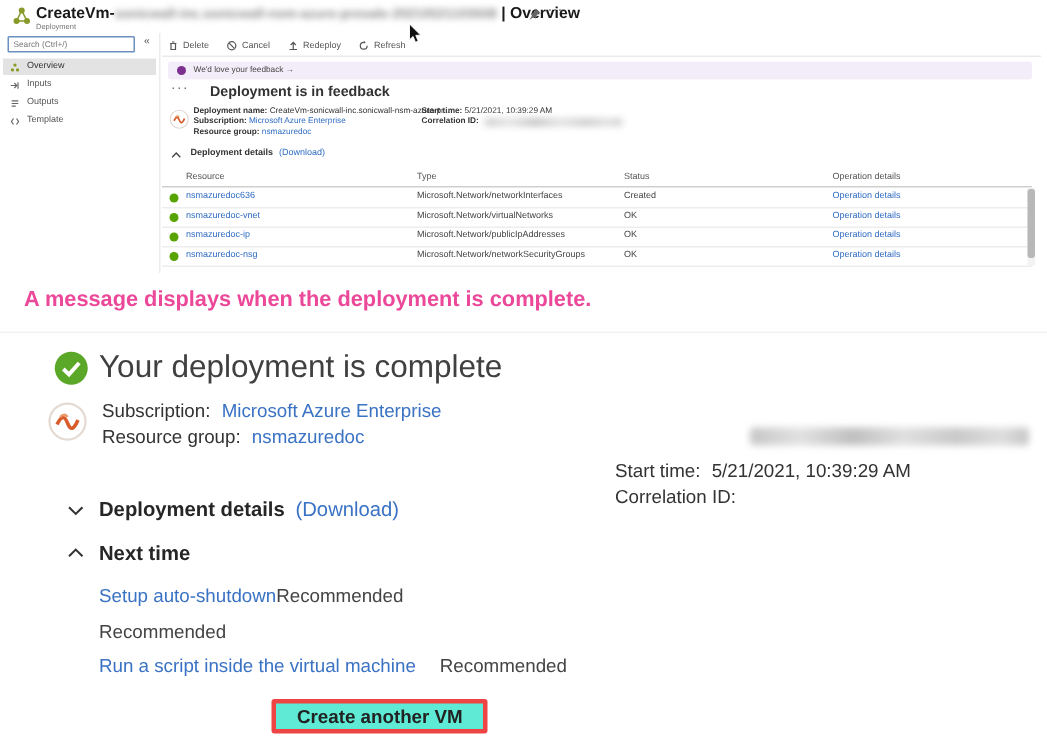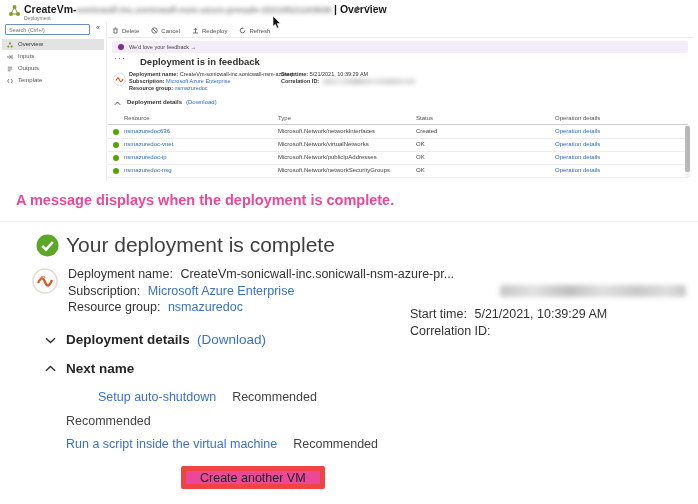--- a/index.html
+++ b/index.html
@@ -9,21 +9,21 @@
   .link{color:var(--link,#2f6cc3);cursor:pointer;text-decoration:none;}
   .linkb{color:var(--link_dark,#3a72c4);cursor:pointer;}
   .blurtxt{filter:blur(2px);color:#8d8d8d;}
   .blurbar{background:linear-gradient(90deg,#c6c6c6,#e2e2e2 18%,#bfbfbf 37%,#e0e0e0 55%,#c9c9c9 74%,#dedede 90%,#c6c6c6);
            filter:blur(2.6px);border-radius:3px;}
   .mini{font-size:6px;line-height:13px;}
   .rowline{border-bottom:1px solid #ededed;}
   .dot-ok{display:inline-block;border-radius:50%;background:var(--green,#57a300);}
   .btn-primary{background:var(--accent,#1570c6);color:#fff;border:1px solid var(--accent,#1570c6);
                font-weight:bold;font-size:12.5px;border-radius:2px;cursor:pointer;}
-  .btn-secondary{background:#ec4899;color:#222;border:5px solid #ef4444;font-weight:normal;
+  .btn-secondary{background:#5eead4;color:#222;border:3px solid #ef4444;font-weight:bold;
                  font-size:12.5px;border-radius:2px;cursor:pointer;}
   input{box-sizing:border-box;font-family:"Liberation Sans",sans-serif;}
   svg{display:block;}
 </style>
 </head>
 <body>
 
 <div class="stage">
 
   <div class="abs" style="left:0;top:0;width:698px;height:182px;">
@@ -221,22 +221,20 @@
 
     <span class="abs" style="left:32px;top:46px;">
       <svg width="26" height="26" viewBox="0 0 26 26">
           <circle cx="13" cy="13" r="12" fill="#fff" stroke="#e4dad4" stroke-width="1.5"></circle>
           <path d="M6 15 C9 9 11 9 13 14 C15 19 17 19 20 12" stroke="var(--orange,#D95C2B)" stroke-width="2.4" fill="none"></path>
           <path d="M8 10 C10 8 12 8 13 10" stroke="#e89a6a" stroke-width="1.6" fill="none"></path>
         </svg>
     </span>
 
     <div class="abs" style="left:68px;top:44px;font-size:12.5px;line-height:16.5px;color:#333;">
-      <div><span>Deployment name:</span>
-           <span style="margin-left:4px;">CreateVm-sonicwall-inc.sonicwall-nsm-azure-pr...</span></div>
       <div><span>Subscription:</span>
            <span class="linkb" style="margin-left:4px;">Microsoft Azure Enterprise</span></div>
       <div><span>Resource group:</span>
            <span class="linkb" style="margin-left:4px;">nsmazuredoc</span></div>
     </div>
 
     <div class="abs" style="left:410px;top:44px;font-size:12.5px;line-height:16.5px;color:#333;margin-top:40px;">
       <div><span>Start time:</span>
            <span style="margin-left:4px;">5/21/2021, 10:39:29 AM</span></div>
       <div><span>Correlation ID:</span></div>
@@ -249,23 +247,23 @@
         </svg>
     </span>
     <span class="abs" style="left:66px;top:110px;font-size:13.5px;font-weight:bold;color:#262626;">Deployment details</span>
     <span class="abs linkb" style="left:197px;top:110px;font-size:13.5px;">(Download)</span>
 
     <span class="abs" style="left:45px;top:143px;">
       <svg width="11" height="7" viewBox="0 0 11 7">
           <polyline points="1,5.8 5.5,1.4 10,5.8" stroke="#333" stroke-width="1.4" fill="none"></polyline>
         </svg>
     </span>
-    <span class="abs" style="left:66px;top:139px;font-size:13.5px;font-weight:bold;color:#262626;">Next name</span>
-
-    <div class="abs" style="left:66px;top:168px;font-size:12.5px;display:flex;gap:16px;margin-left:32px;">
+    <span class="abs" style="left:66px;top:139px;font-size:13.5px;font-weight:bold;color:#262626;">Next time</span>
+
+    <div class="abs" style="left:66px;top:168px;font-size:12.5px;display:flex;">
       <span class="linkb">Setup auto-shutdown</span>
       <span style="color:#444;">Recommended</span>
     </div>
     <div class="abs" style="left:66px;top:192px;font-size:12.5px;display:flex;gap:16px;">
       <span style="color:#444;">Recommended</span>
     </div>
     <div class="abs" style="left:66px;top:215px;font-size:12.5px;display:flex;gap:16px;">
       <span class="linkb">Run a script inside the virtual machine</span>
       <span style="color:#444;">Recommended</span>
     </div>

